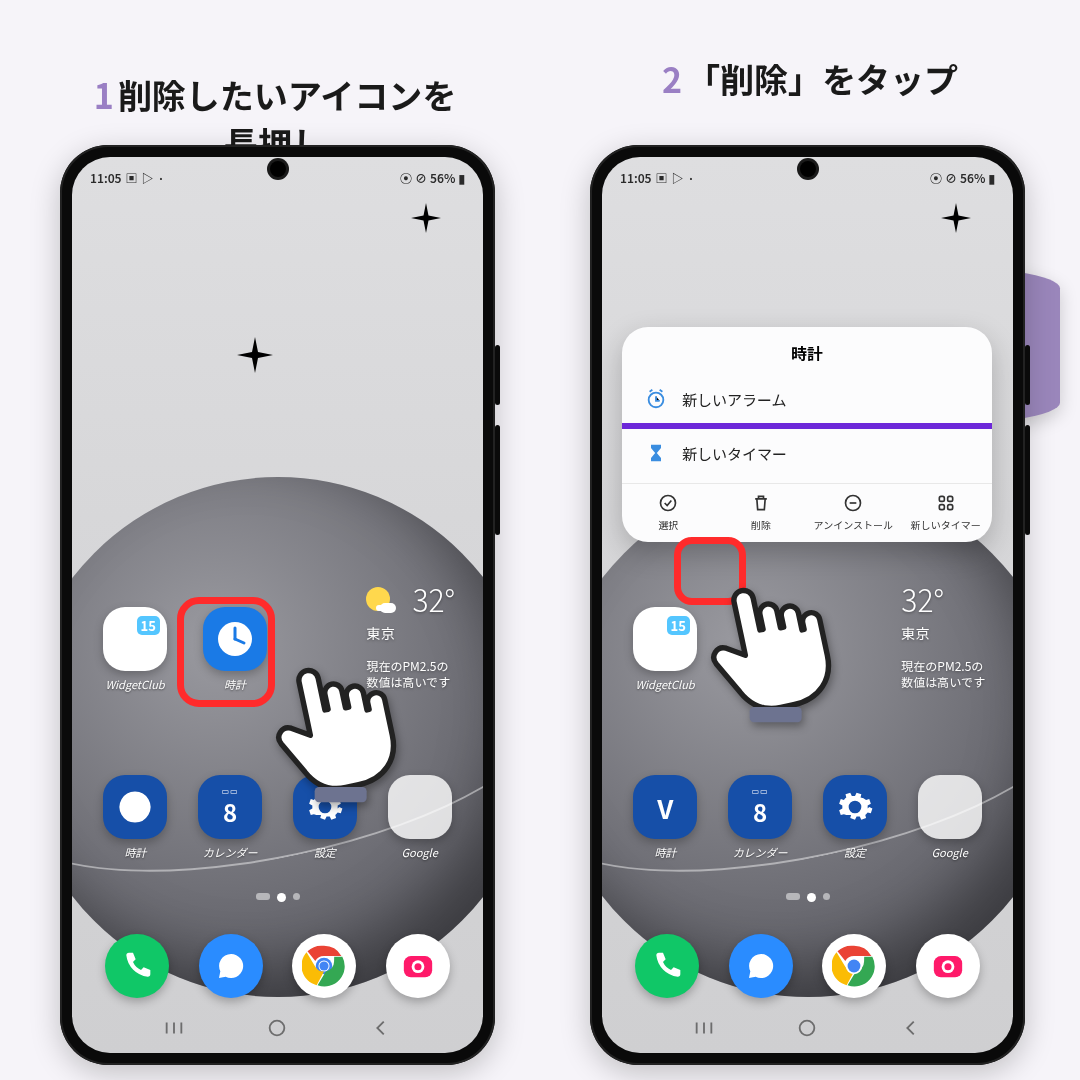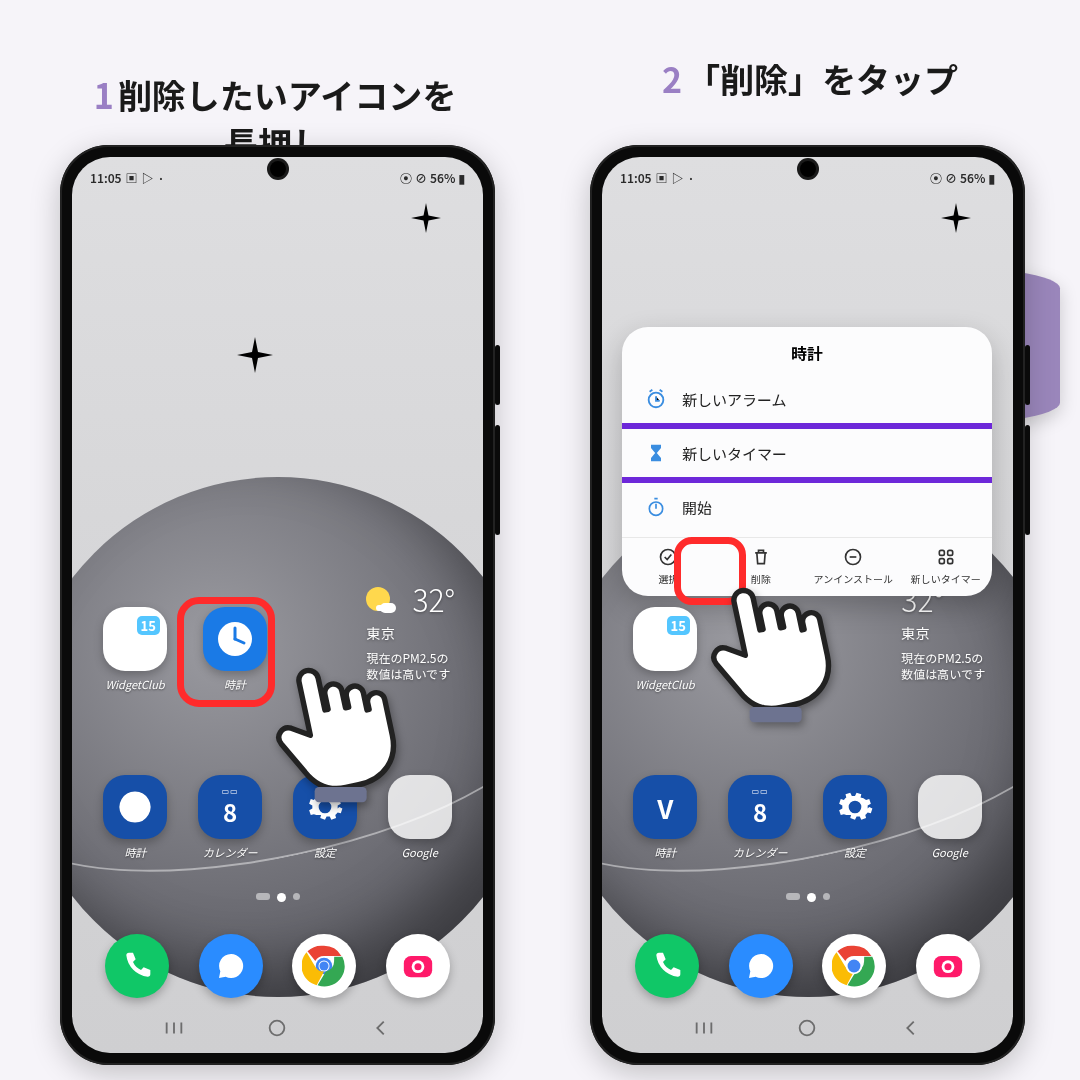--- a/index.html
+++ b/index.html
@@ -64,21 +64,21 @@
   .sparkle svg { display:block; }
   .spk1 { right:42px; top:46px; }
   .spk2 { left:165px; top:180px; }
   
   .weather {
     position:absolute; right:28px; top:420px; color:#fff; text-align:left;
     text-shadow:0 1px 3px rgba(0,0,0,0.4);
   }
   .weather .temp { font-size:30px; font-weight:300; display:flex; align-items:center; gap:22px;}
   .weather .city { font-size:14px; margin-top:2px; }
-  .weather .detail { font-size:12px; margin-top:7px; line-height:1.35; }
+  .weather .detail { font-size:12px; margin-top:15px; line-height:1.35; }
   .sun { width:24px; height:24px; border-radius:50%; background:#ffd84d; display:inline-block; position:relative;}
   .cloud { width:16px; height:10px; background:#fff; border-radius:8px; position:absolute; bottom:-2px; right:-6px; box-shadow:-6px 0 0 -2px #fff;}
   
   .row { position:absolute; left:0; right:0; display:flex; justify-content:space-around; padding:0 16px; }
   .row1 { top:450px; justify-content:flex-start; gap:18px; padding-left:22px;}
   .row2 { top:618px; }
   .app { width:82px; text-align:center; }
   .ico {
     width:64px; height:64px; border-radius:22px; margin:0 auto 5px;
     display:flex; align-items:center; justify-content:center;
@@ -376,29 +376,20 @@
           </span>
         <span>新しいアラーム</span>
       </div>
       <div class="pitem">
         <span class="pico">
             <svg width="20" height="20" viewBox="0 0 24 24">
               <path fill="#3a8de0" d="M6 2h12v4l-5 6 5 6v4H6v-4l5-6-5-6z"></path>
             </svg>
           </span>
         <span>新しいタイマー</span>
-      </div>
-      <div class="pitem">
-        <span class="pico">
-            <svg width="20" height="20" viewBox="0 0 24 24">
-              <circle cx="12" cy="14" r="8" fill="none" stroke="#3a8de0" stroke-width="2"></circle>
-              <path stroke="#3a8de0" stroke-width="2" d="M12 8v6M10 2h4"></path>
-            </svg>
-          </span>
-        <span>開始</span>
       </div>
       <div class="actions">
         <div class="act"><div class="ai">
               <svg width="20" height="20" viewBox="0 0 24 24">
                 <circle cx="12" cy="12" r="9" fill="none" stroke="#333" stroke-width="2"></circle>
                 <path stroke="#333" stroke-width="2" fill="none" d="M8 12l3 3 5-6"></path>
               </svg>
             </div><span>選択</span></div>
         <div class="act"><div class="ai">
               <svg width="20" height="20" viewBox="0 0 24 24">

